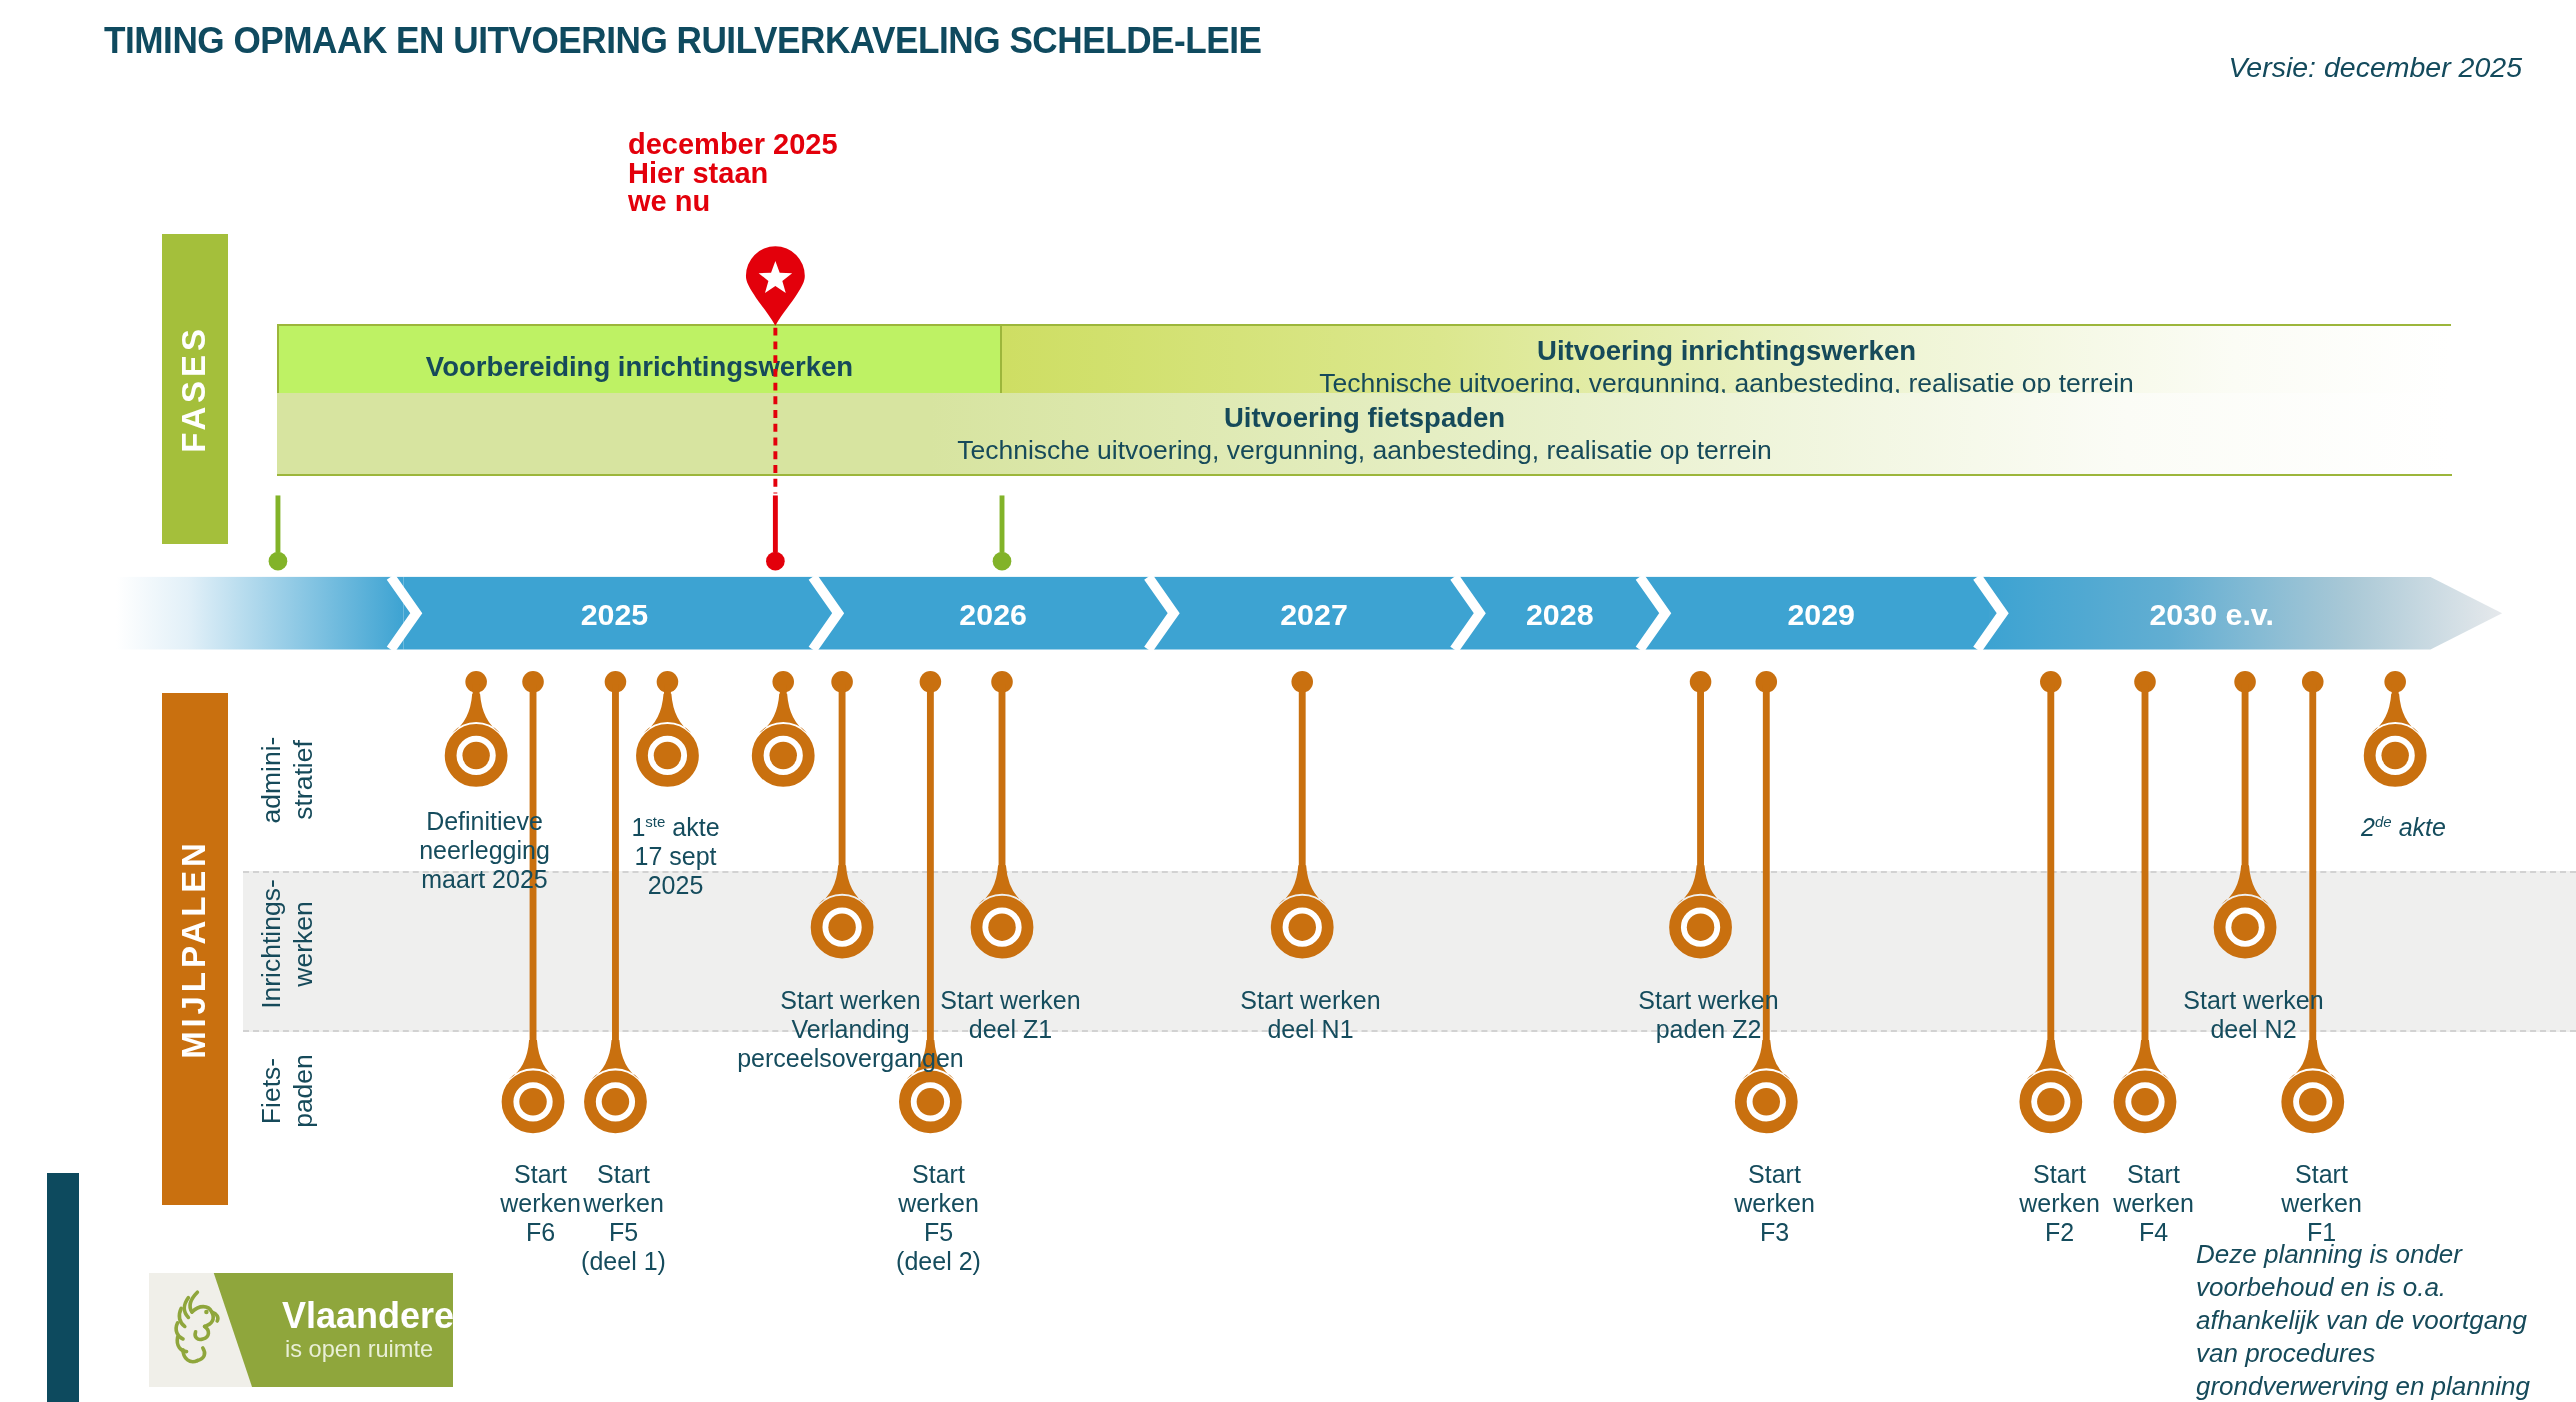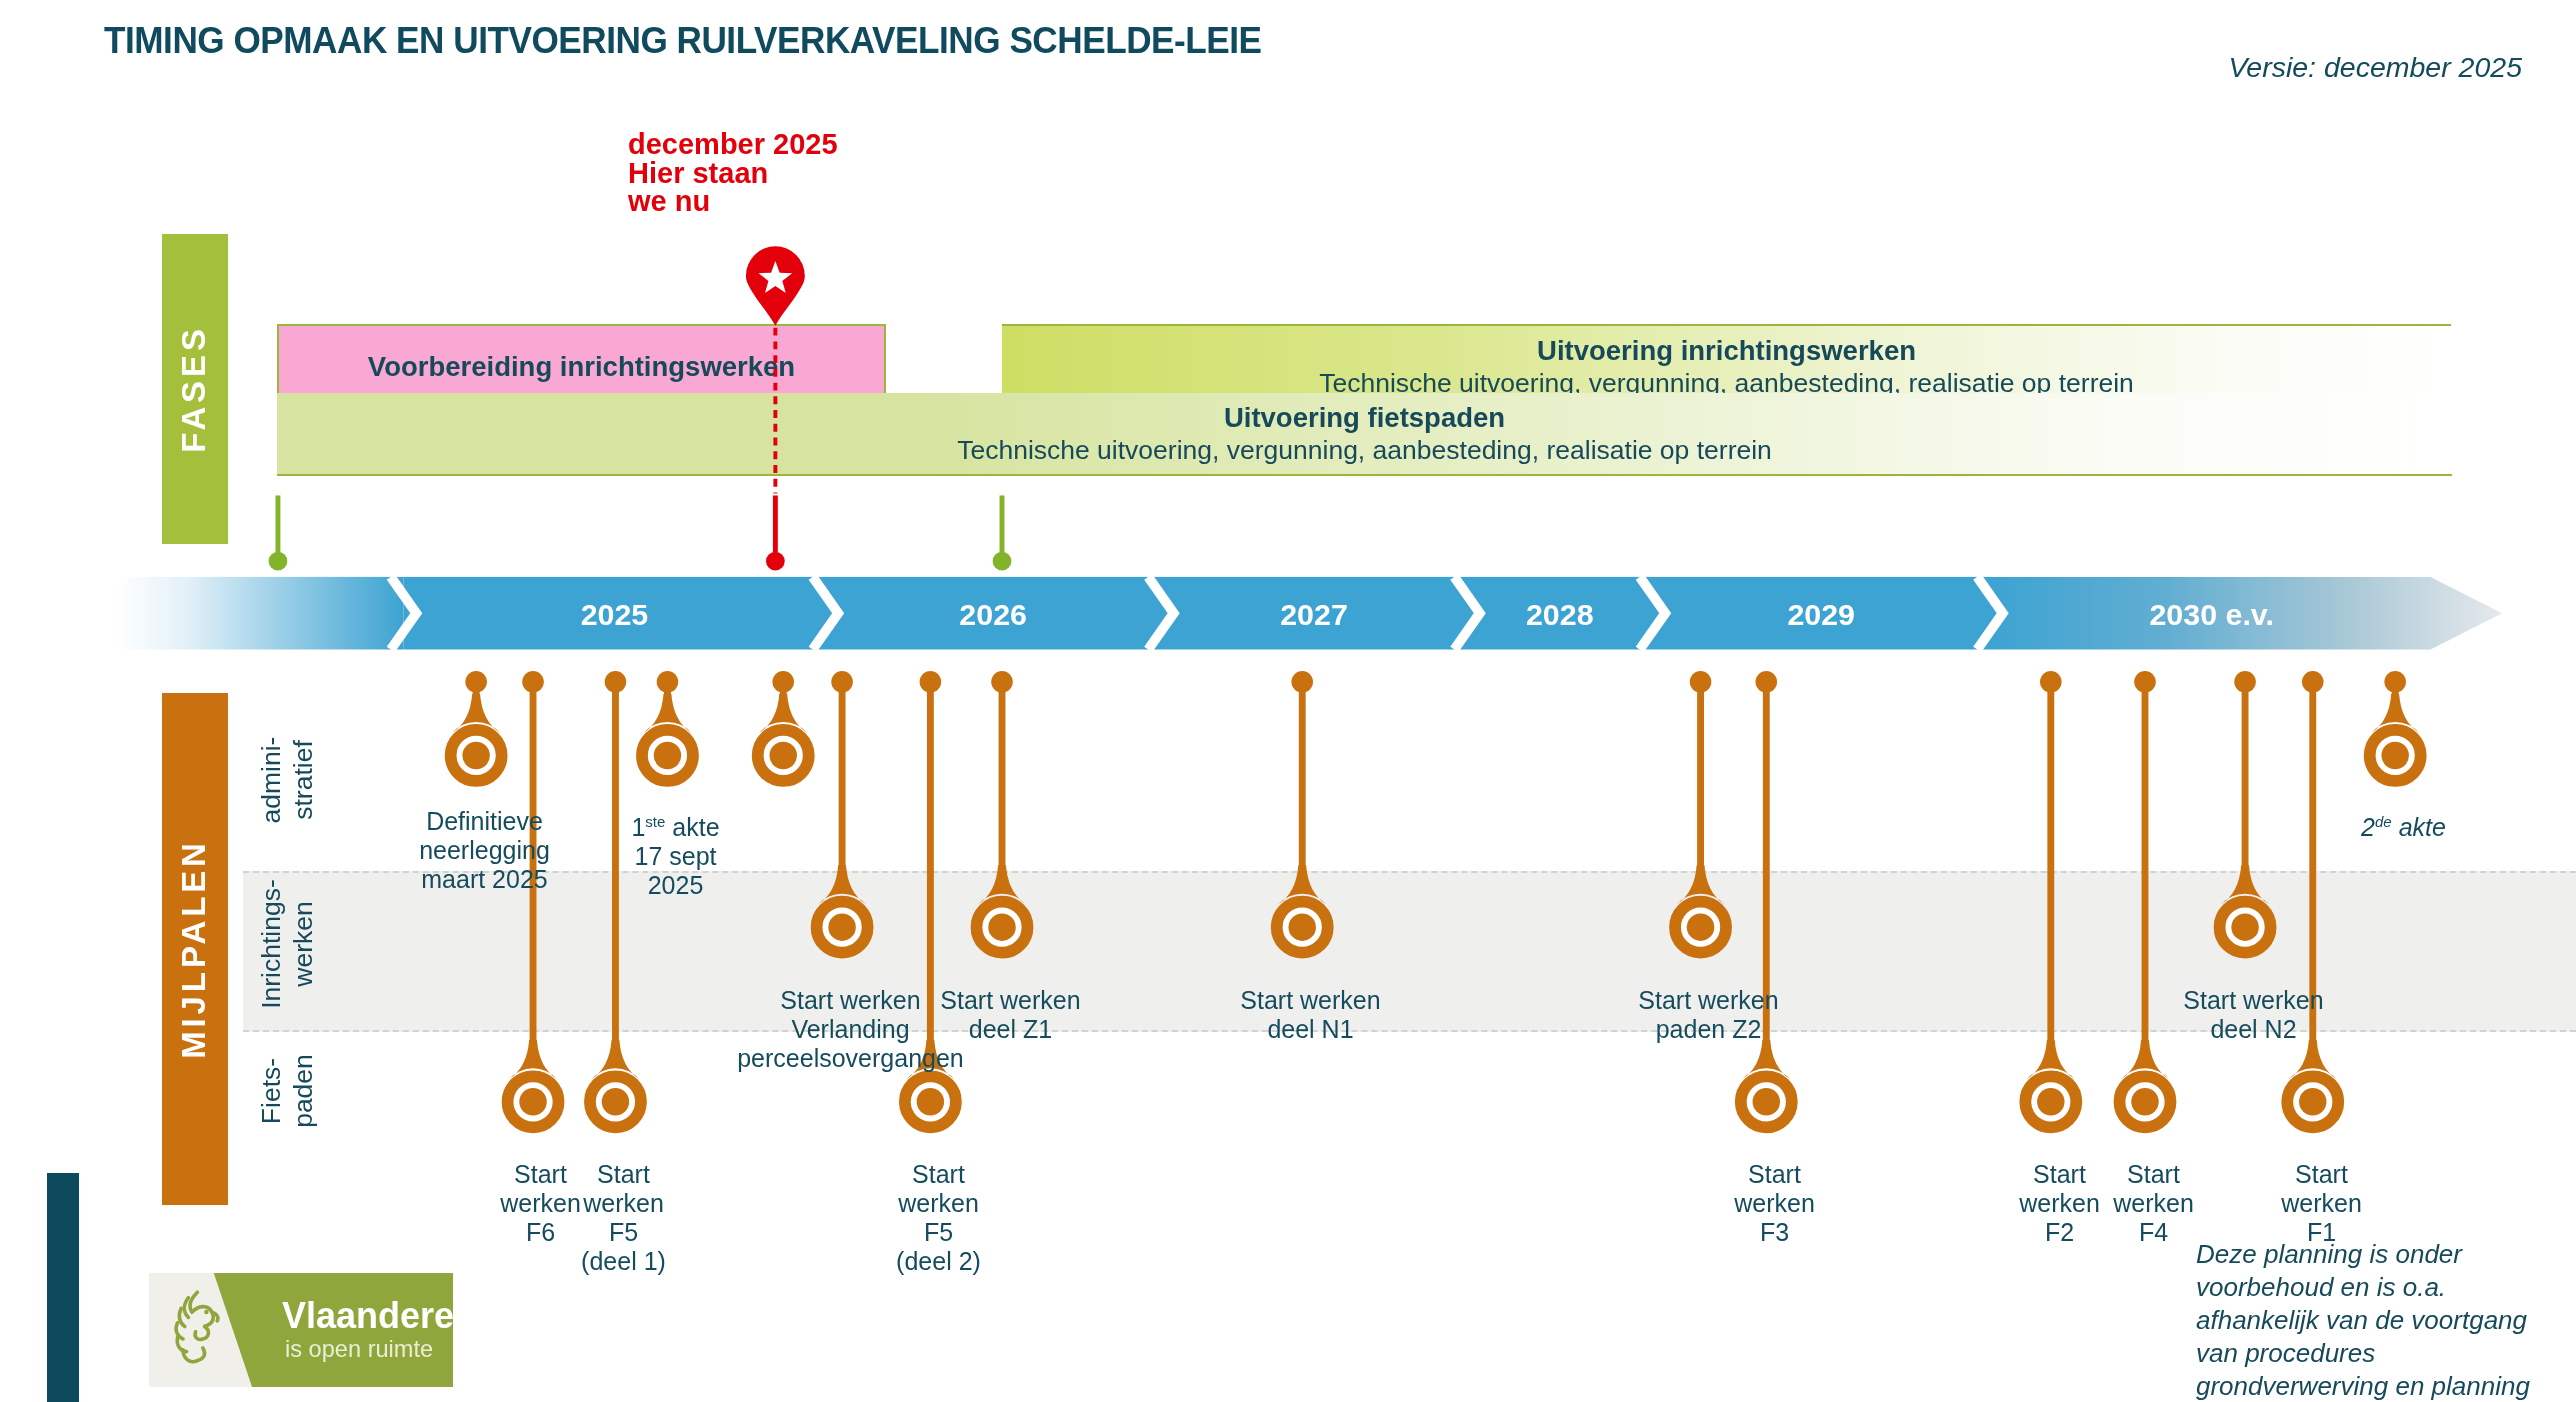--- a/index.html
+++ b/index.html
@@ -20,21 +20,21 @@
   
   .side-bar{width:66px;}
   #fases-bar{left:162px;top:234px;height:310px;background:#a4bf3b;}
   #mijlpalen-bar{left:162px;top:693px;height:512px;background:#c9700f;}
   .vlabel{position:absolute;transform:translate(-50%,-50%) rotate(-90deg);white-space:nowrap;}
   .sidebar-text{font-size:33px;font-weight:bold;color:#ffffff;letter-spacing:3.9px;}
 
   
   .phase-bar{display:flex;flex-direction:column;align-items:center;justify-content:center;
     color:#164a5a;text-align:center;box-sizing:border-box;}
-  #bar-voorbereiding{left:277px;top:324px;width:609px;height:86px;background:#f9a8d4;
+  #bar-voorbereiding{left:277px;top:324px;width:725px;height:86px;background:#bef264;
     border:2px solid #9cb63b;font-size:28.5px;font-weight:600;}
   #bar-uitvoering{left:1002px;top:324px;width:1449px;height:86px;
     background:linear-gradient(90deg,#cede63 0%,#dbe78d 30%,#eef4d2 60%,#fbfcf5 85%,#ffffff 100%);
     border-top:2px solid #9cb63b;border-bottom:2px solid #9cb63b;}
   #bar-fietspaden{left:277px;top:393px;width:2175px;height:83px;
     background:linear-gradient(90deg,#d7e4a0 0%,#d7e4a0 30%,#e9f1cd 60%,#fbfcf6 85%,#ffffff 100%);
     border-bottom:2px solid #9cb63b;}
   .phase-title{font-size:27.5px;font-weight:600;line-height:32px;}
   .phase-sub{font-size:26.5px;font-weight:400;line-height:32px;}
 

